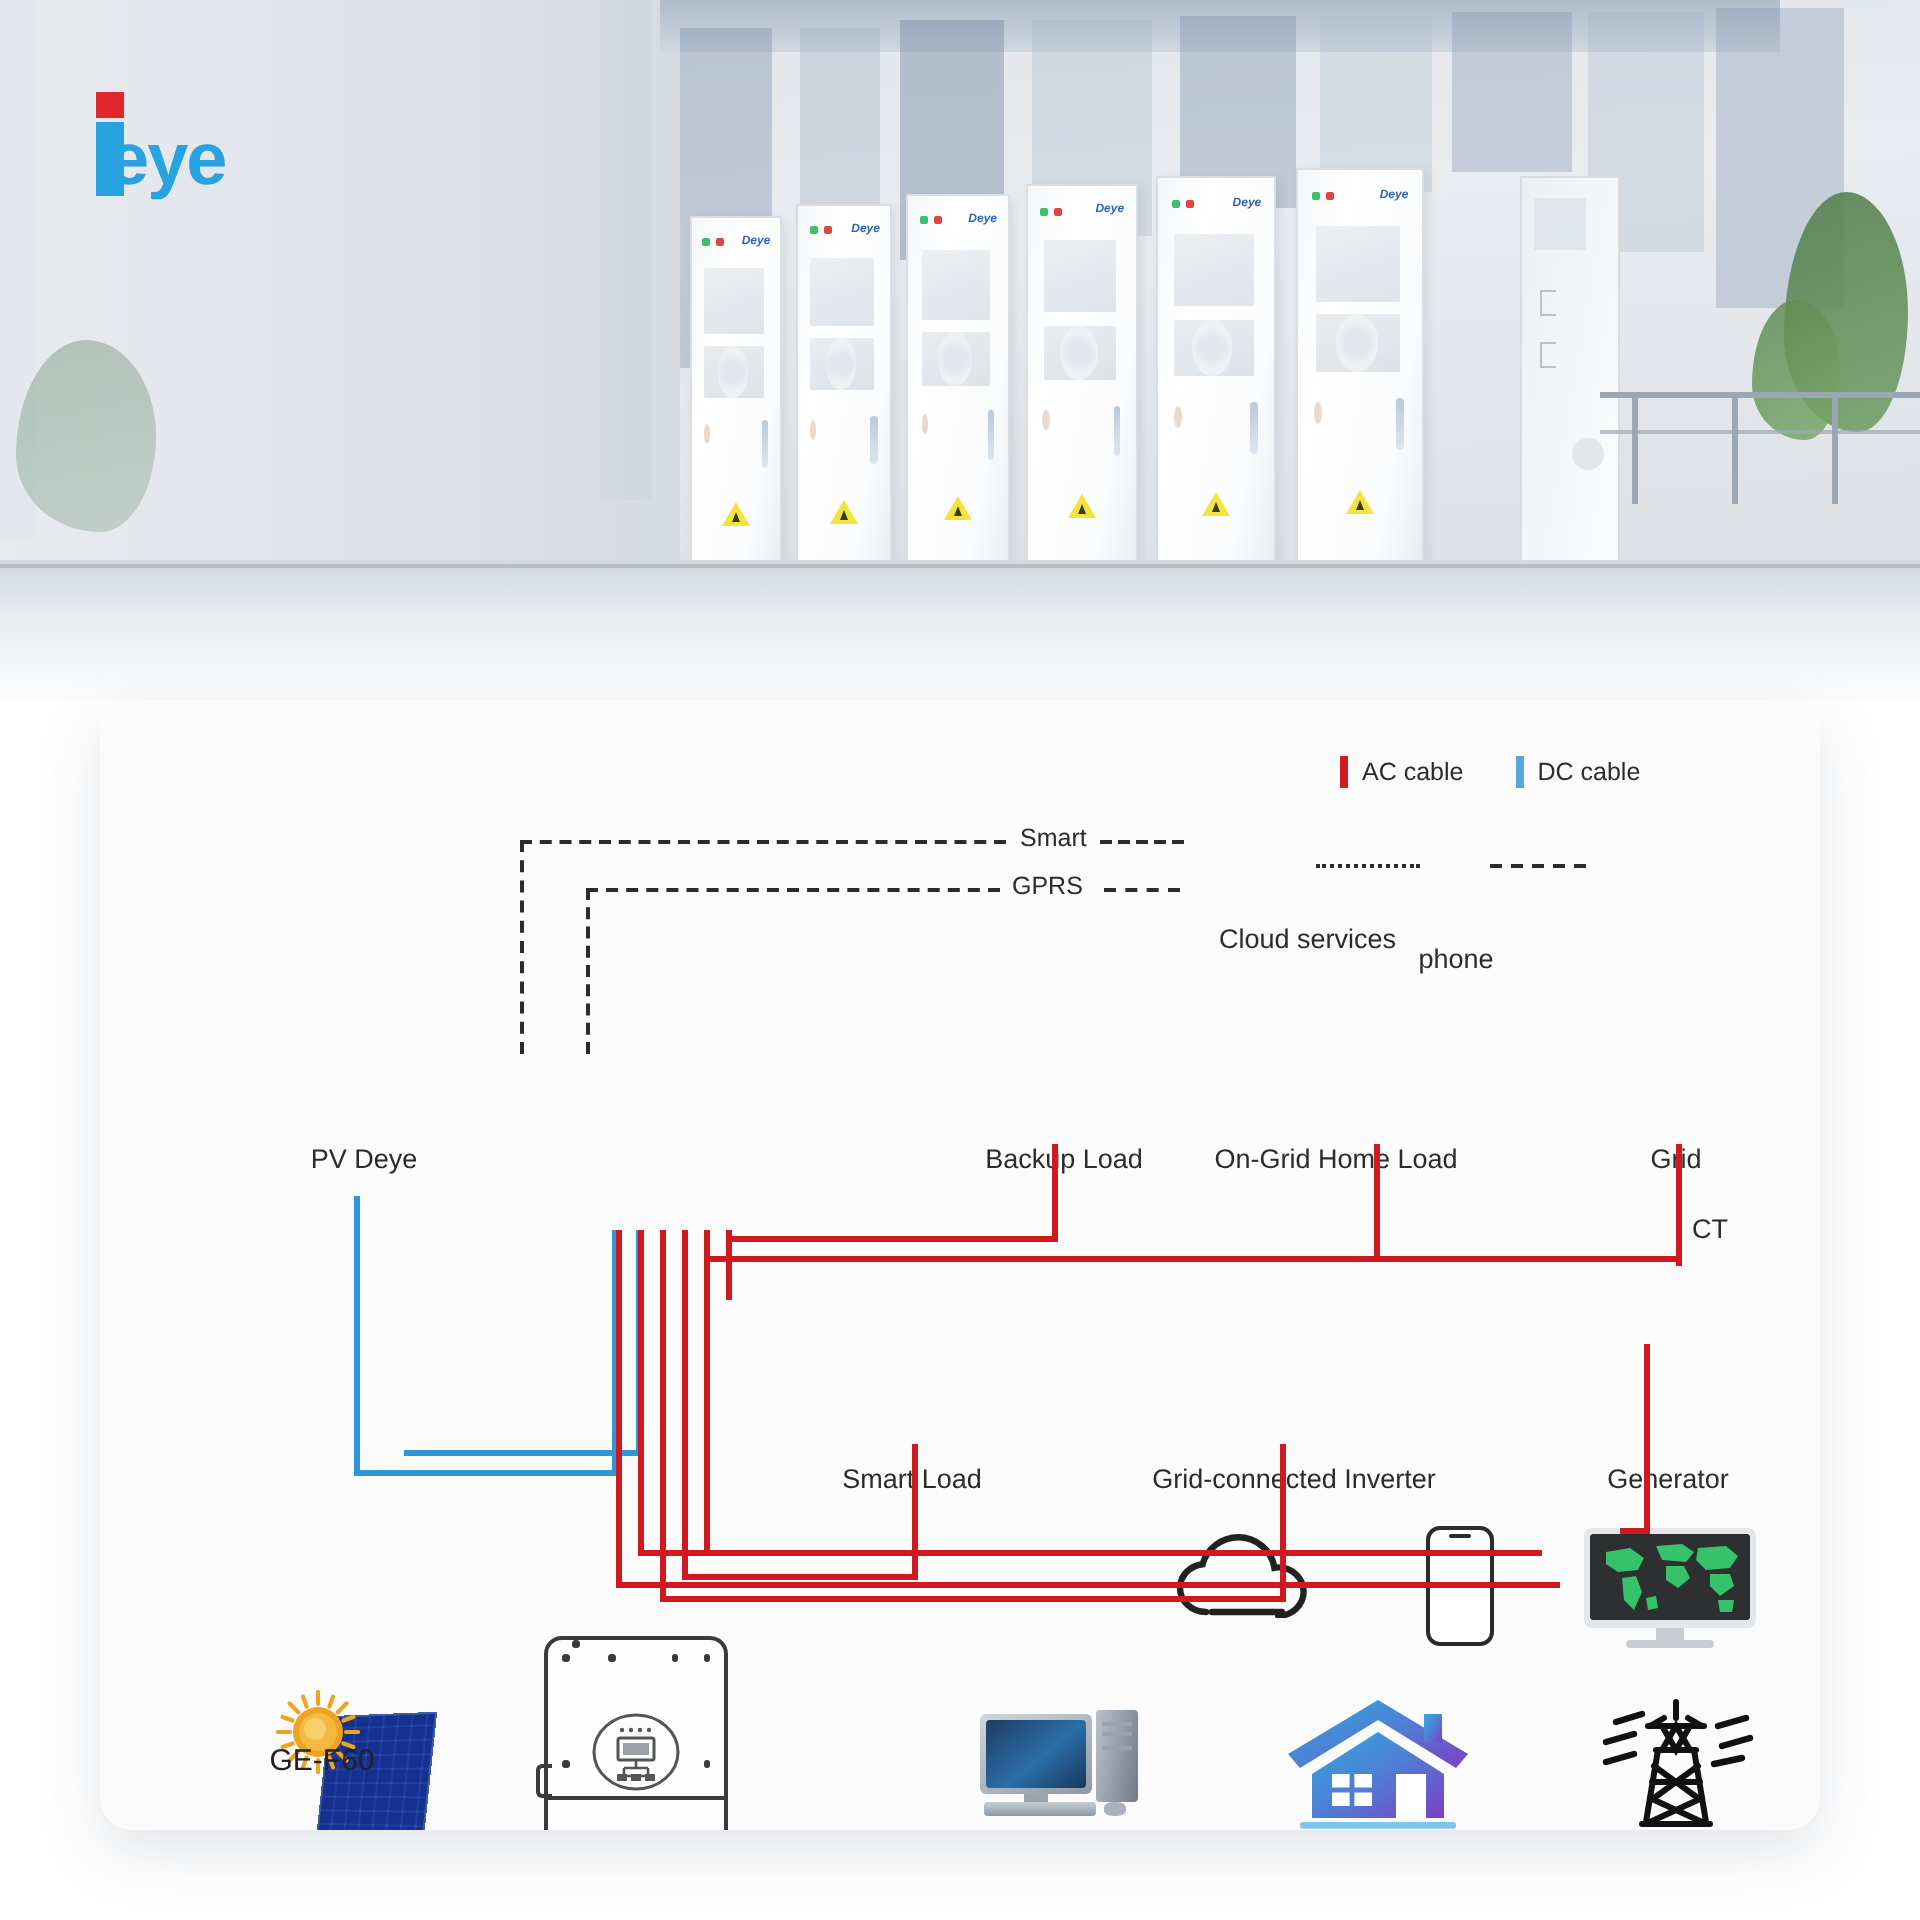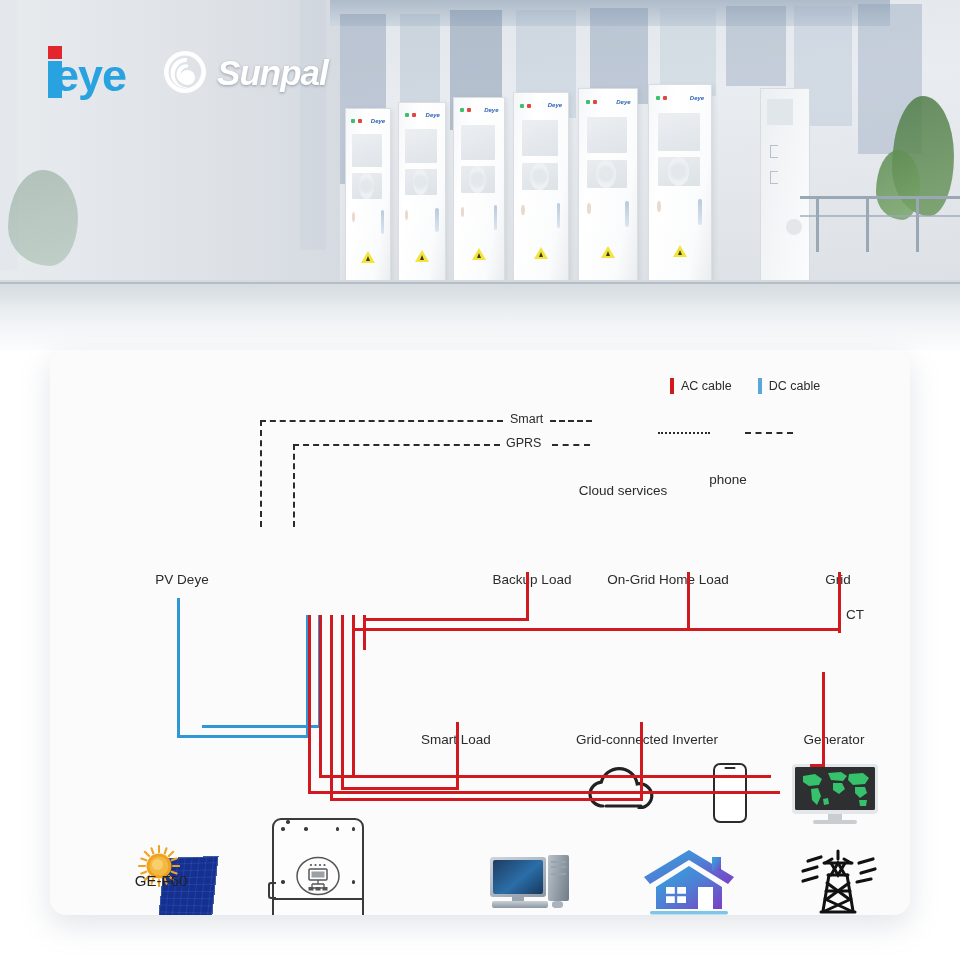--- a/index.html
+++ b/index.html
@@ -53,21 +53,21 @@
   .cab .base{position:absolute;left:4%;bottom:-9px;width:92%;height:9px;background:#6e747b;}
   .cabinet-right{position:absolute;left:760px;top:88px;width:48px;height:195px;
        background:linear-gradient(100deg,#eceff2,#fbfcfd);border:1px solid #d8dce1;}
   .cabinet-right .pp{position:absolute;left:6px;top:10px;width:26px;height:26px;background:#e1e6ea;}
 
   
   .logos{position:absolute;left:42px;top:46px;display:flex;align-items:center;gap:36px;z-index:6;}
   .deye{position:relative;display:flex;align-items:flex-end;height:52px;}
   .deye .dot{position:absolute;left:6px;top:0px;width:14px;height:13px;background:#e2262b;}
   .deye .ibar{position:absolute;left:6px;top:15px;width:14px;height:37px;background:#29a3e0;}
-  .deye .word{font-size:45px;font-weight:bold;color:#29a3e0;letter-spacing:-1px;margin-left:12px;line-height:1;}
+  .deye .word{font-size:37px;font-weight:bold;color:#29a3e0;letter-spacing:-1px;margin-left:12px;line-height:1;}
   .sunpal{display:flex;align-items:center;gap:9px;}
   .sunpal .swirl{position:relative;width:46px;height:46px;}
   .sunpal .swirl svg{display:block;}
   .sunpal .word{font-size:35px;font-weight:bold;color:#ffffff;font-style:italic;letter-spacing:-1px;
        text-shadow:0 1px 3px rgba(60,70,85,.45);line-height:1;}
 
   
   .card{position:absolute;left:50px;top:350px;width:860px;height:565px;background:#fbfbfc;
         border-radius:16px;box-shadow:0 10px 30px rgba(120,132,148,.22);overflow:hidden;}
   .diagram{position:absolute;inset:0;}
@@ -271,31 +271,20 @@
     <div class="hero-floorline"></div>
     <div class="hero-fade"></div>
   </div>
 
   <div class="logos">
     <div class="deye">
       <span class="dot"></span>
       <span class="ibar"></span>
       <span class="word">eye</span>
     </div>
-    <div class="sunpal">
-      <span class="swirl">
-        <svg width="46" height="46" viewBox="0 0 46 46">
-          <path d="M23 2a21 21 0 1 0 0 42 21 21 0 0 0 0-42Zm0 4.6A16.4 16.4 0 1 1 6.6 23 16.4 16.4 0 0 1 23 6.6Z" fill="#fff" opacity="0.95"></path>
-          <path d="M25 9a15 15 0 1 0 13.6 15.3A13 13 0 1 1 25 12.6Z" fill="#fff"></path>
-          <path d="M26 15.5a10 10 0 1 0 8.4 10.8A8 8 0 1 1 26 18.3Z" fill="#fff"></path>
-          <circle cx="25.5" cy="28.5" r="7.5" fill="#fff"></circle>
-        </svg>
-      </span>
-      <span class="word">Sunpal</span>
-    </div>
   </div>
 
   <div class="card">
   <div class="diagram">
 
     <div class="legend">
       <div class="it">
         <span class="bar" style="background:#d11a1f"></span>
         <span class="t">AC cable</span>
       </div>
@@ -317,21 +306,21 @@
 
     <div class="dot-h" style="left:608px;top:82px;width:52px;"></div>
     <div class="dash-h" style="left:695px;top:82px;width:48px;"></div>
 
     <div class="cloud">
       <svg width="74" height="44" viewBox="0 0 74 44">
         <path d="M17 41c-7.2 0-13-5.4-13-12 0-6.1 4.9-11.2 11.3-11.9C17.4 9.6 24.6 3.6 33.2 3.6c9 0 16.6 6.6 18 15.3 0.6-0.1 1.2-0.2 1.9-0.2 7 0 12.7 5.4 12.7 12.1S60.1 42.9 53.1 42.9" fill="none" stroke="#222" stroke-width="3.2" stroke-linecap="round"></path>
         <path d="M20 41 H55" stroke="#222" stroke-width="3.2" stroke-linecap="round" fill="none"></path>
       </svg>
     </div>
-    <div class="lbl big" style="left:498px;top:133px;width:150px;">Cloud services</div>
+    <div class="lbl big" style="left:498px;top:112px;width:150px;text-align:right;">Cloud services</div>
 
     <div class="phone">
       <span class="notch"></span>
     </div>
     <div class="lbl big" style="left:628px;top:122px;width:100px;">phone</div>
 
     <div class="mon">
       <div class="bez"></div>
       <div class="scr">
         <svg width="80" height="43" viewBox="0 0 80 43">

